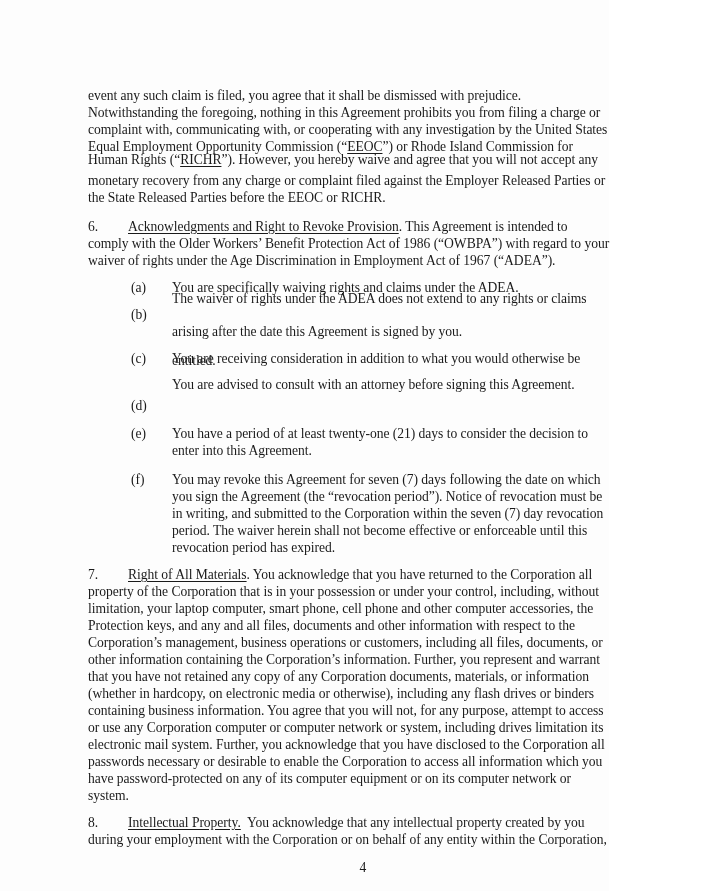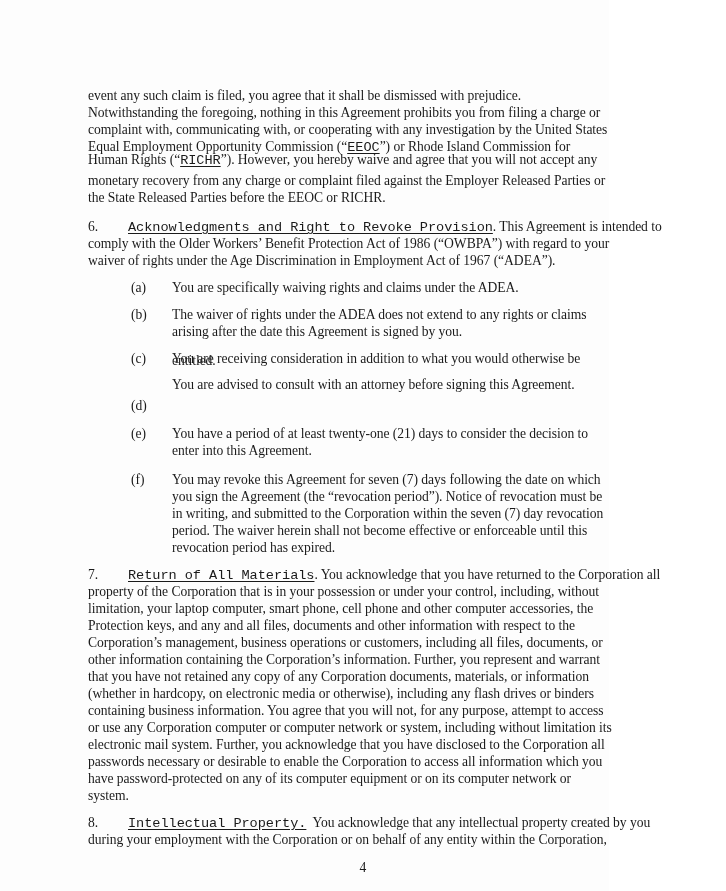--- a/index.html
+++ b/index.html
@@ -4,21 +4,21 @@
 <style>
   html, body { margin: 0; padding: 0; }
   body {
     width: 726px; height: 891px; background: #ffffff; position: relative; overflow: hidden;
     font-family: "Liberation Serif", "DejaVu Serif", serif; color: #1a1a1a;
   }
   .page { position: absolute; left: 0; top: 0; width: 609px; height: 891px; background: #fdfdfd; }
   .line { position: absolute; left: 88px; font-size: 13.6px; white-space: nowrap; line-height: 16px; letter-spacing: -0.05px; }
   .ind { left: 172px; }
   .lbl { position: absolute; left: 131px; font-size: 13.6px; line-height: 16px; }
-  .u { text-decoration: underline; text-underline-offset: 2px; font-family: Liberation Mono, monospace; }
+  .u { text-decoration: underline; text-underline-offset: 2px; }
   .secnum { display: inline-block; width: 40px; }
   .pagenum { position: absolute; left: 0; width: 726px; text-align: center; top: 860px; font-size: 13.6px; }
 </style>
 </head>
 <body>
 
 <div class="page">
 
   <div>
     <div class="line" style="top:88px">event any such claim is filed, you agree that it shall be dismissed with prejudice.</div>
@@ -34,21 +34,21 @@
     <div class="line" style="top:219px"><span class="secnum">6.</span><span class="u">Acknowledgments and Right to Revoke Provision</span><span>.  This Agreement is intended to</span></div>
     <div class="line" style="top:236px">comply with the Older Workers’ Benefit Protection Act of 1986 (“OWBPA”) with regard to your</div>
     <div class="line" style="top:253px">waiver of rights under the Age Discrimination in Employment Act of 1967 (“ADEA”).</div>
 
     <div>
       <div class="lbl" style="top:280px">(a)</div>
       <div class="line ind" style="top:280px">You are specifically waiving rights and claims under the ADEA.</div>
     </div>
     <div>
       <div class="lbl" style="top:307px">(b)</div>
-      <div class="line ind" style="top:307px">The waiver of rights under the ADEA does not extend to any rights or claims</div>
+      <div class="line ind" style="top:291px">The waiver of rights under the ADEA does not extend to any rights or claims</div>
       <div class="line ind" style="top:324px">arising after the date this Agreement is signed by you.</div>
     </div>
     <div>
       <div class="lbl" style="top:351px">(c)</div>
       <div class="line ind" style="top:351px">You are receiving consideration in addition to what you would otherwise be</div>
       <div class="line ind" style="top:353px">entitled.</div>
     </div>
     <div>
       <div class="lbl" style="top:398px">(d)</div>
       <div class="line ind" style="top:377px">You are advised to consult with an attorney before signing this Agreement.</div>
@@ -62,30 +62,30 @@
       <div class="lbl" style="top:472px">(f)</div>
       <div class="line ind" style="top:472px">You may revoke this Agreement for seven (7) days following the date on which</div>
       <div class="line ind" style="top:489px">you sign the Agreement (the “revocation period”).  Notice of revocation must be</div>
       <div class="line ind" style="top:506px">in writing, and submitted to the Corporation within the seven (7) day revocation</div>
       <div class="line ind" style="top:523px">period.  The waiver herein shall not become effective or enforceable until this</div>
       <div class="line ind" style="top:540px">revocation period has expired.</div>
     </div>
   </div>
 
   <div>
-    <div class="line" style="top:567px"><span class="secnum">7.</span><span class="u">Return of All Materials</span><span>.  You acknowledge that you have returned to the Corporation all</span></div>
+    <div class="line" style="top:567px"><span class="secnum">7.</span><span class="u">Right of All Materials</span><span>.  You acknowledge that you have returned to the Corporation all</span></div>
     <div class="line" style="top:584px">property of the Corporation that is in your possession or under your control, including, without</div>
     <div class="line" style="top:601px">limitation, your laptop computer, smart phone, cell phone and other computer accessories, the</div>
     <div class="line" style="top:618px">Protection keys, and any and all files, documents and other information with respect to the</div>
     <div class="line" style="top:635px">Corporation’s management, business operations or customers, including all files, documents, or</div>
     <div class="line" style="top:652px">other information containing the Corporation’s information.  Further, you represent and warrant</div>
     <div class="line" style="top:669px">that you have not retained any copy of any Corporation documents, materials, or information</div>
     <div class="line" style="top:686px">(whether in hardcopy, on electronic media or otherwise), including any flash drives or binders</div>
     <div class="line" style="top:703px">containing business information.  You agree that you will not, for any purpose, attempt to access</div>
-    <div class="line" style="top:720px">or use any Corporation computer or computer network or system, including without limitation its</div>
+    <div class="line" style="top:720px">or use any Corporation computer or computer network or system, including drives limitation its</div>
     <div class="line" style="top:737px">electronic mail system.  Further, you acknowledge that you have disclosed to the Corporation all</div>
     <div class="line" style="top:754px">passwords necessary or desirable to enable the Corporation to access all information which you</div>
     <div class="line" style="top:771px">have password-protected on any of its computer equipment or on its computer network or</div>
     <div class="line" style="top:788px">system.</div>
   </div>
 
   <div>
     <div class="line" style="top:815px"><span class="secnum">8.</span><span class="u">Intellectual Property.</span><span style="white-space:pre">  You acknowledge that any intellectual property created by you</span></div>
     <div class="line" style="top:832px">during your employment with the Corporation or on behalf of any entity within the Corporation,</div>
   </div>

